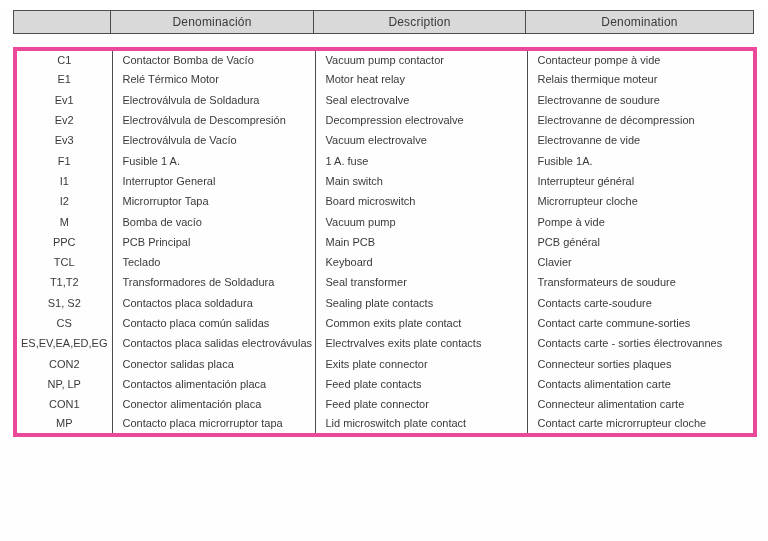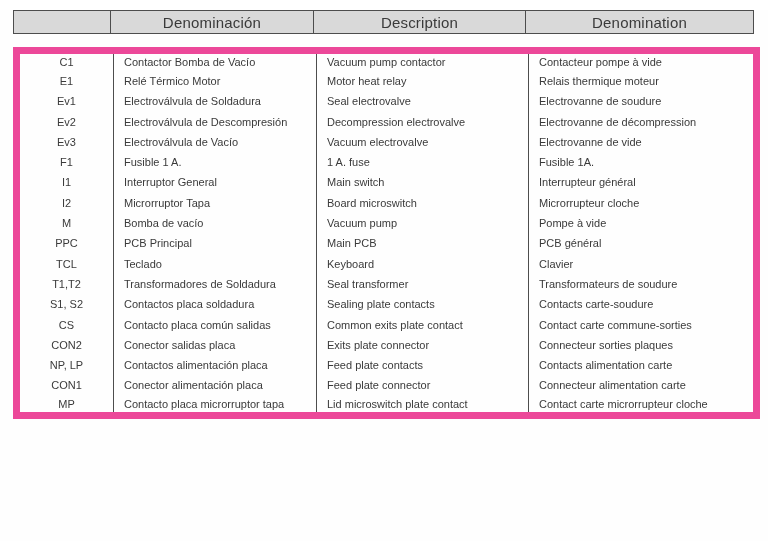--- a/index.html
+++ b/index.html
@@ -27,30 +27,30 @@
   col.c-es   { width: 203px; }
   col.c-en   { width: 212px; }
   col.c-fr   { width: 228px; }
 
   
   .header-table { margin-top: 10px; }
   .header-table th {
     background: #d9d9d9;
     border: 1px solid #4d4d4d;
     height: 23px;
-    font-size: 15px;
+    font-size: 12px;
     font-weight: normal;
     color: #3a3a3a;
     text-align: center;
     padding: 0;
     letter-spacing: 0.2px;
   }
 
   
-  .body-table { margin-top: 13px; border: 7px solid #ec4899; }
+  .body-table { margin-top: 13px; border: 4px solid #ec4899; }
   .body-table td {
     border-left: 1px solid #4d4d4d;
     border-right: 1px solid #4d4d4d;
     border-top: none;
     border-bottom: none;
     height: 20.3px;
     font-size: 11px;
     color: #3a3a3a;
     padding: 0 0 0 10px;
     white-space: nowrap;
@@ -169,20 +169,26 @@
       <td>Sealing plate contacts</td>
       <td>Contacts carte-soudure</td>
     </tr>
         <tr>
       <td class="code">CS</td>
       <td>Contacto placa común salidas</td>
       <td>Common exits plate contact</td>
       <td>Contact carte commune-sorties</td>
     </tr>
         <tr>
+      <td class="code">ES,EV,EA,ED,EG</td>
+      <td>Contactos placa salidas electrovávulas</td>
+      <td>Electrvalves exits plate contacts</td>
+      <td>Contacts carte - sorties électrovannes</td>
+    </tr>
+        <tr>
       <td class="code">CON2</td>
       <td>Conector salidas placa</td>
       <td>Exits plate connector</td>
       <td>Connecteur sorties plaques</td>
     </tr>
         <tr>
       <td class="code">NP, LP</td>
       <td>Contactos alimentación placa</td>
       <td>Feed plate contacts</td>
       <td>Contacts alimentation carte</td>

